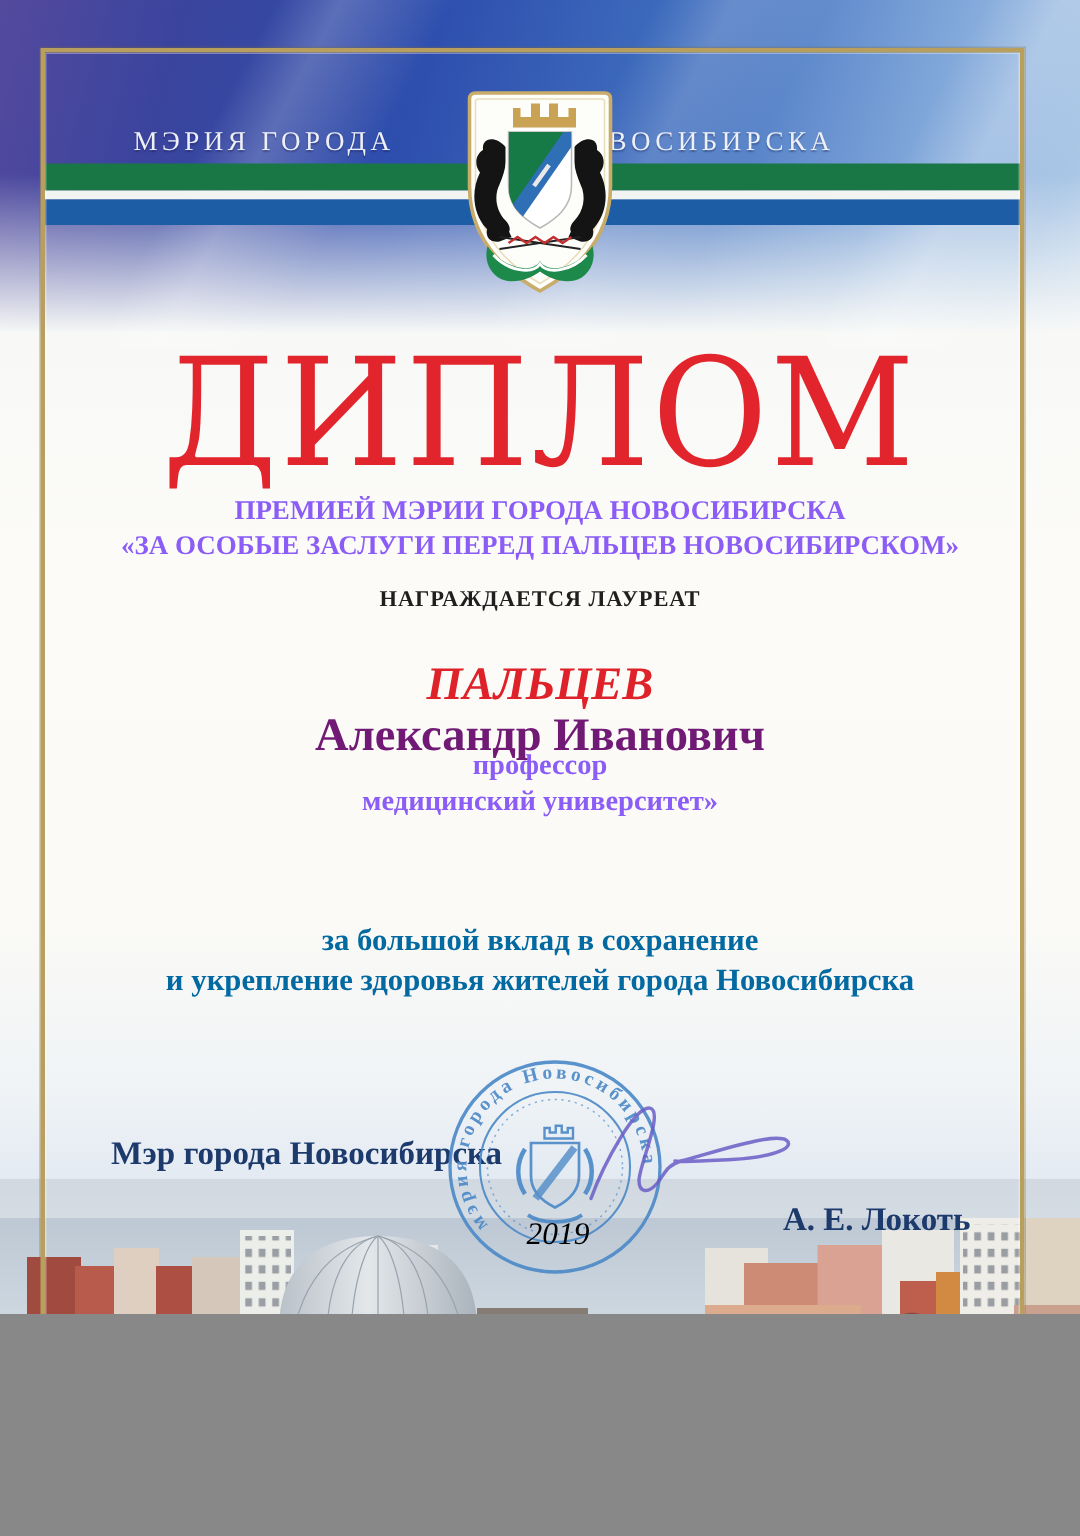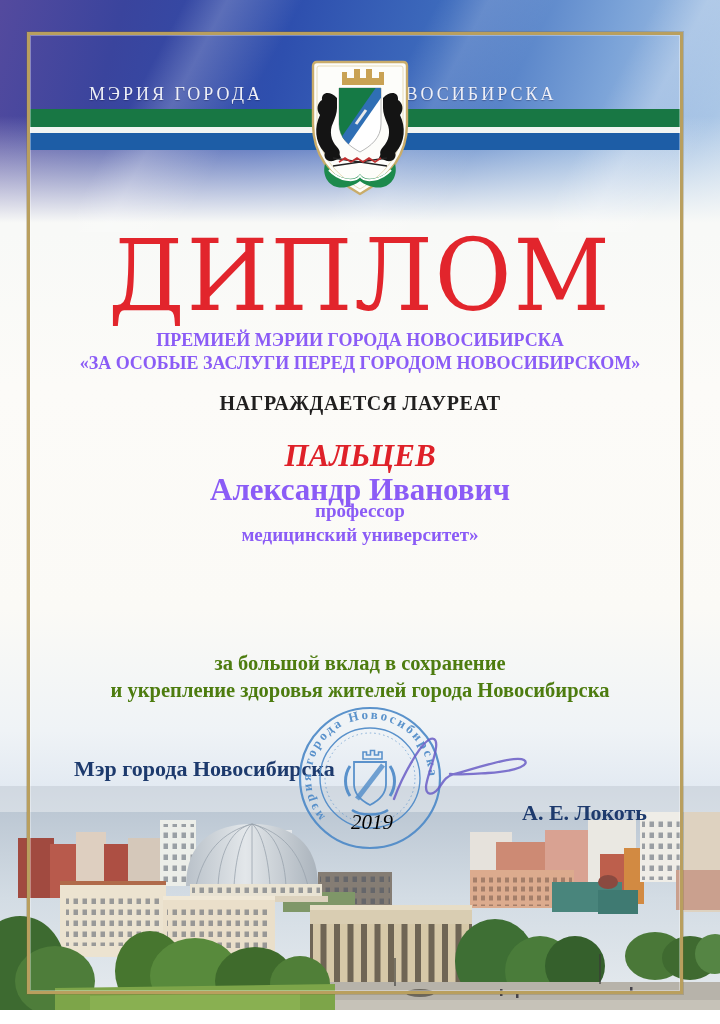--- a/index.html
+++ b/index.html
@@ -1,16 +1,16 @@
 <!DOCTYPE html>
 <html><head>
 <meta charset="utf-8">
 <style>
   html,body{margin:0;padding:0;background:#888;}
-  .page{position:relative;width:720px;height:1024px;margin:0 auto;background:#ffffff;
+  .page{position:relative;width:720px;height:876px;margin:0 auto;background:#ffffff;
         font-family:"Liberation Serif", serif;overflow:hidden;}
   
   .bg-top{position:absolute;left:0;top:0;width:720px;height:232px;
     background:
       linear-gradient(to bottom, rgba(248,249,247,0) 50%, #f8f9f7 96%),
       linear-gradient(105deg,#544a9e 0%,#3a449d 16%,#2e4fae 38%,#3e6cbd 58%,#7ba3d8 80%,#b7d0ea 100%);}
   .bg-top::before{content:"";position:absolute;inset:0;
     background:linear-gradient(118deg, transparent 22%, rgba(255,255,255,.20) 27%, transparent 36%,
                transparent 52%, rgba(255,255,255,.16) 58%, transparent 66%,
                transparent 78%, rgba(255,255,255,.22) 84%, transparent 92%);}
@@ -29,25 +29,25 @@
   .org{position:absolute;top:84px;color:#eef0f8;font-size:18px;letter-spacing:3px;
        z-index:3;white-space:nowrap;transform:translateX(-50%);text-shadow:0 1px 1px rgba(20,20,60,.35);}
   .org-left{left:176px;}
   .org-right{left:465px;}
   .coat{position:absolute;left:303px;top:58px;width:114px;height:150px;z-index:3;}
   
   .ctext{position:absolute;left:0;width:720px;text-align:center;z-index:3;}
   .title{top:226px;font-family:"DejaVu Serif", serif;font-size:100px;line-height:1;
          letter-spacing:2px;color:#e2252c;transform:scale(.94,1);}
   .subtitle{top:329px;font-size:18px;font-weight:bold;color:#8b5cf6;line-height:23px;}
-  .awarded{top:392px;font-size:20px;font-weight:bold;color:#201f1f;letter-spacing:.6px;text-align:center;}
+  .awarded{top:392px;font-size:15px;font-weight:bold;color:#201f1f;letter-spacing:.6px;text-align:center;}
   .surname{top:438px;font-size:31px;font-weight:bold;color:#df2129;font-style:italic;}
-  .givenname{top:472px;font-size:31px;font-weight:bold;color:#8b5cf6;}
+  .givenname{top:472px;font-size:31px;font-weight:bold;color:#701a75;}
   .position{top:499px;font-size:19px;font-weight:bold;color:#8b5cf6;line-height:24px;}
-  .merit{top:650px;font-size:20.5px;font-weight:bold;color:#4d7c0f;line-height:27px;}
+  .merit{top:614px;font-size:20.5px;font-weight:bold;color:#0369a1;line-height:27px;}
   
   .sig{position:absolute;font-size:22px;font-weight:bold;color:#1d3a6d;z-index:4;white-space:nowrap;}
   .sig-left{left:74px;top:756px;}
   .sig-right{left:522px;top:756px;margin-top:44px;}
   .stamp{position:absolute;left:296px;top:704px;width:148px;height:148px;z-index:4;opacity:.92;}
   .year{position:absolute;left:336px;top:810px;width:72px;text-align:center;z-index:5;
         font-size:21px;font-style:italic;color:#000000;}
   .ink{position:absolute;left:380px;top:725px;width:172px;height:92px;z-index:5;}
   
   .photo{position:absolute;left:0;top:786px;width:720px;height:224px;z-index:1;display:block;}
@@ -216,21 +216,21 @@
     <polyline points="36,104 42,100 48,104 54,100 60,104 66,100 72,104 78,100" stroke="#c03030" stroke-width="1.6" fill="none"></polyline>
     <g>
       <path d="M22,106 c10,15 30,19 35,10 c5,9 25,5 35,-10 c3,11 -3,21 -12,23 c-8,2 -18,-2 -23,-6 c-5,4 -15,8 -23,6 c-9,-2 -15,-12 -12,-23 z" fill="#1d8a4c"></path>
       <path d="M26,112 c10,11 26,13 31,6 c5,7 21,5 31,-6" stroke="#ffffff" stroke-width="2" fill="none"></path>
     </g>
   </svg>
 
   <div class="ctext title">ДИПЛОМ</div>
   <div class="ctext subtitle">
     <div>ПРЕМИЕЙ МЭРИИ ГОРОДА НОВОСИБИРСКА</div>
-    <div>«ЗА ОСОБЫЕ ЗАСЛУГИ ПЕРЕД ГОРОДОМ НОВОСИБИРСКОМ»</div>
+    <div>«ЗА ОСОБЫЕ ЗАСЛУГИ ПЕРЕД ПАЛЬЦЕВ НОВОСИБИРСКОМ»</div>
   </div>
   <div class="ctext awarded">НАГРАЖДАЕТСЯ ЛАУРЕАТ</div>
   <div class="ctext surname">ПАЛЬЦЕВ</div>
   <div class="ctext givenname">Александр Иванович</div>
   <div class="ctext position">
     <div>профессор</div>
     <div>медицинский университет»</div>
   </div>
   <div class="ctext merit">
     <div>за большой вклад в сохранение</div>

